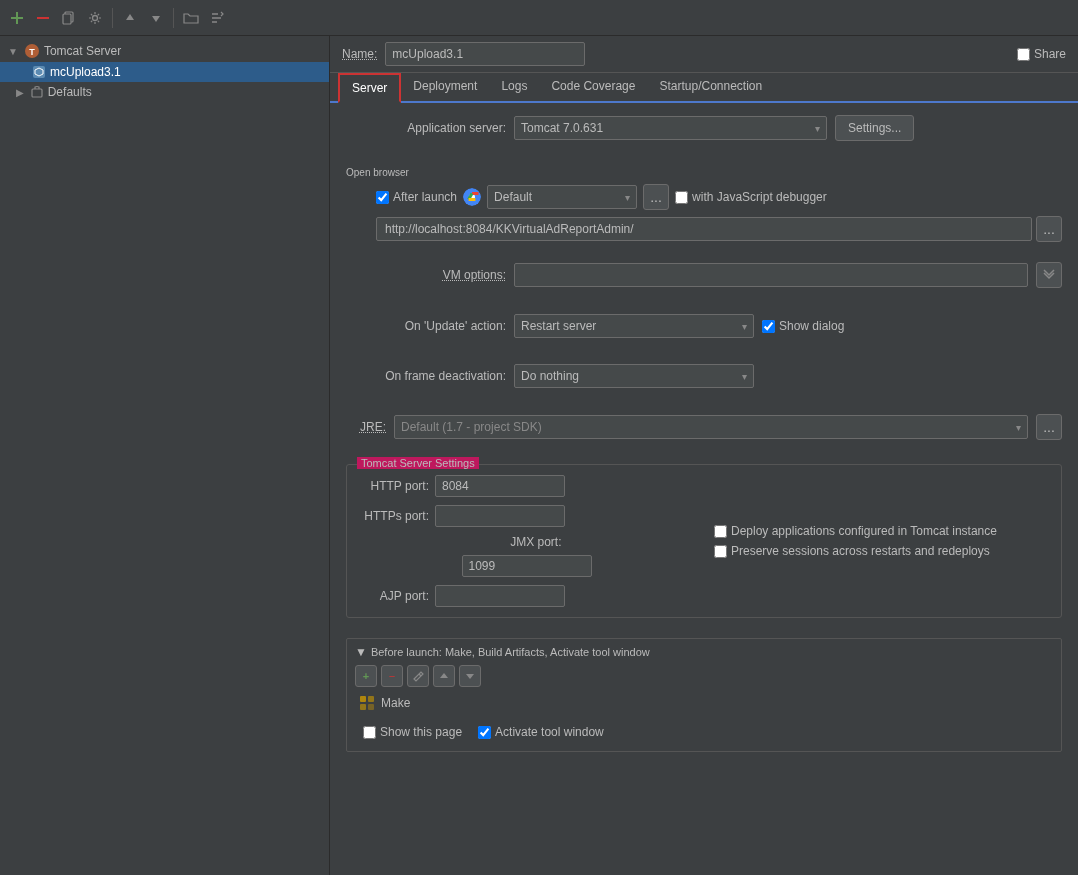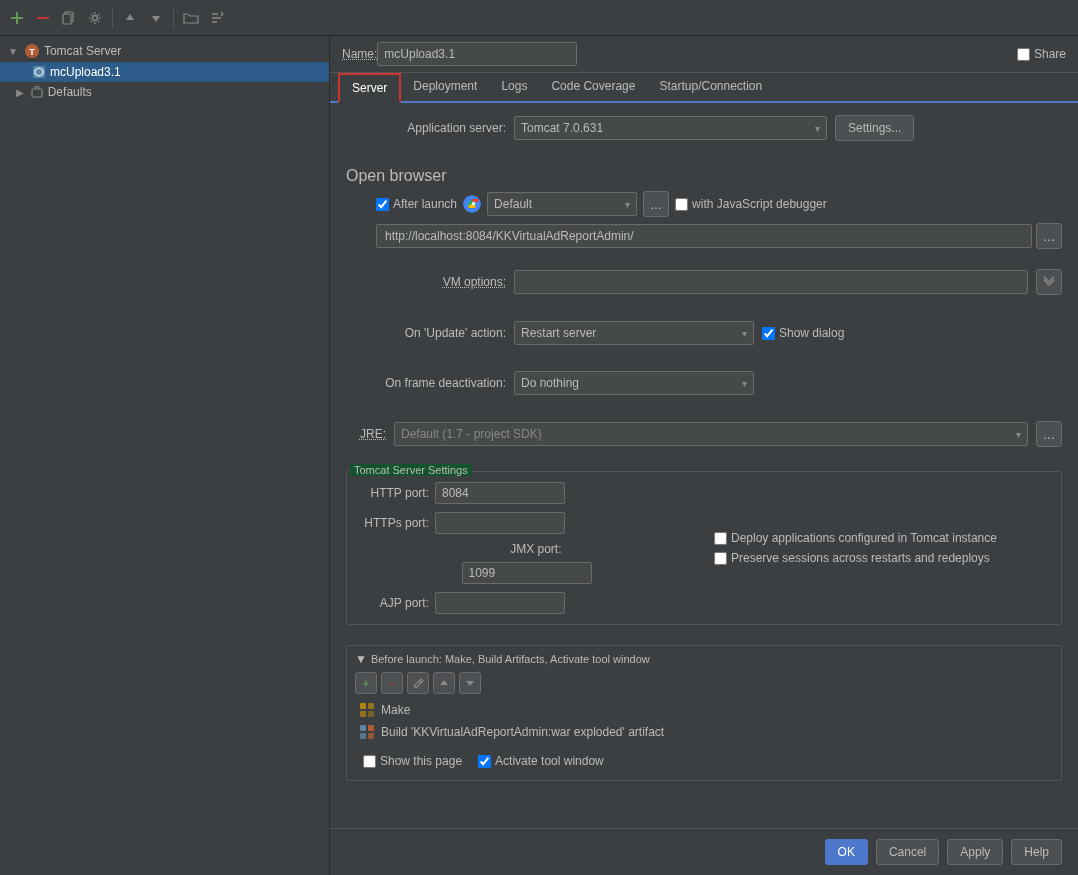--- a/index.html
+++ b/index.html
@@ -78,20 +78,21 @@
       display: flex;
       flex-direction: column;
       overflow: hidden;
     }
 
     
     .name-bar {
       display: flex;
       align-items: center;
       padding: 6px 12px;
+      gap: 8px;
       border-bottom: 1px solid #555;
       flex-shrink: 0;
     }
     .name-label {
       color: #bbbbbb;
       text-decoration: underline;
       text-decoration-style: dotted;
     }
     .name-input {
       background: #45494a;
@@ -150,21 +151,21 @@
       padding: 12px 16px;
       overflow-y: auto;
       display: flex;
       flex-direction: column;
       gap: 20px;
     }
 
     
     .section-title {
       color: #bbbbbb;
-      font-size: 16px;
+      font-size: 10px;
       margin-bottom: 6px;
     }
 
     
     .form-row {
       display: flex;
       align-items: center;
       gap: 8px;
       margin-bottom: 6px;
     }
@@ -298,22 +299,22 @@
     .settings-group {
       border: 1px solid #555;
       border-radius: 3px;
       padding: 10px 12px;
       position: relative;
       margin-top: 4px;
     }
     .settings-group-title {
       position: absolute;
       top: -8px;
-      left: 3px;
-      background: #14532d;
+      left: 10px;
+      background: #be185d;
       padding: 0 4px;
       color: #bbbbbb;
       font-size: 11px;
     }
     .ports-grid {
       display: grid;
       grid-template-columns: 1fr 1fr;
       gap: 8px 20px;
     }
     .port-row {
@@ -684,46 +685,31 @@
         <div class="launch-list">
           <div class="launch-item">
             <svg width="16" height="16" viewBox="0 0 16 16">
               <rect x="1" y="1" width="6" height="6" fill="#cc9900" opacity="0.8" rx="1"></rect>
               <rect x="9" y="1" width="6" height="6" fill="#cc9900" opacity="0.6" rx="1"></rect>
               <rect x="1" y="9" width="6" height="6" fill="#cc9900" opacity="0.6" rx="1"></rect>
               <rect x="9" y="9" width="6" height="6" fill="#cc9900" opacity="0.4" rx="1"></rect>
             </svg>
             <span>Make</span>
           </div>
-          <div class="launch-item">
-            <svg width="16" height="16" viewBox="0 0 16 16">
-              <rect x="1" y="1" width="6" height="6" fill="#6897bb" opacity="0.8" rx="1"></rect>
-              <rect x="9" y="1" width="6" height="6" fill="#cc6633" opacity="0.8" rx="1"></rect>
-              <rect x="1" y="9" width="6" height="6" fill="#6897bb" opacity="0.6" rx="1"></rect>
-              <rect x="9" y="9" width="6" height="6" fill="#cc6633" opacity="0.6" rx="1"></rect>
-            </svg>
-            <span>Build 'KKVirtualAdReportAdmin:war exploded' artifact</span>
-          </div>
         </div>
         <div class="footer-row">
           <label class="cb-label">
             <input type="checkbox" style="">
             <span>Show this page</span>
           </label>
           <label class="cb-label">
             <input type="checkbox" checked="" style="">
             <span>Activate tool window</span>
           </label>
         </div>
       </div>
 
     </div>
 
-    <div class="bottom-bar">
-      <button class="btn primary">OK</button>
-      <button class="btn">Cancel</button>
-      <button class="btn">Apply</button>
-      <button class="btn">Help</button>
-    </div>
 
   </div>
 
 </div>
 
 </body></html>

